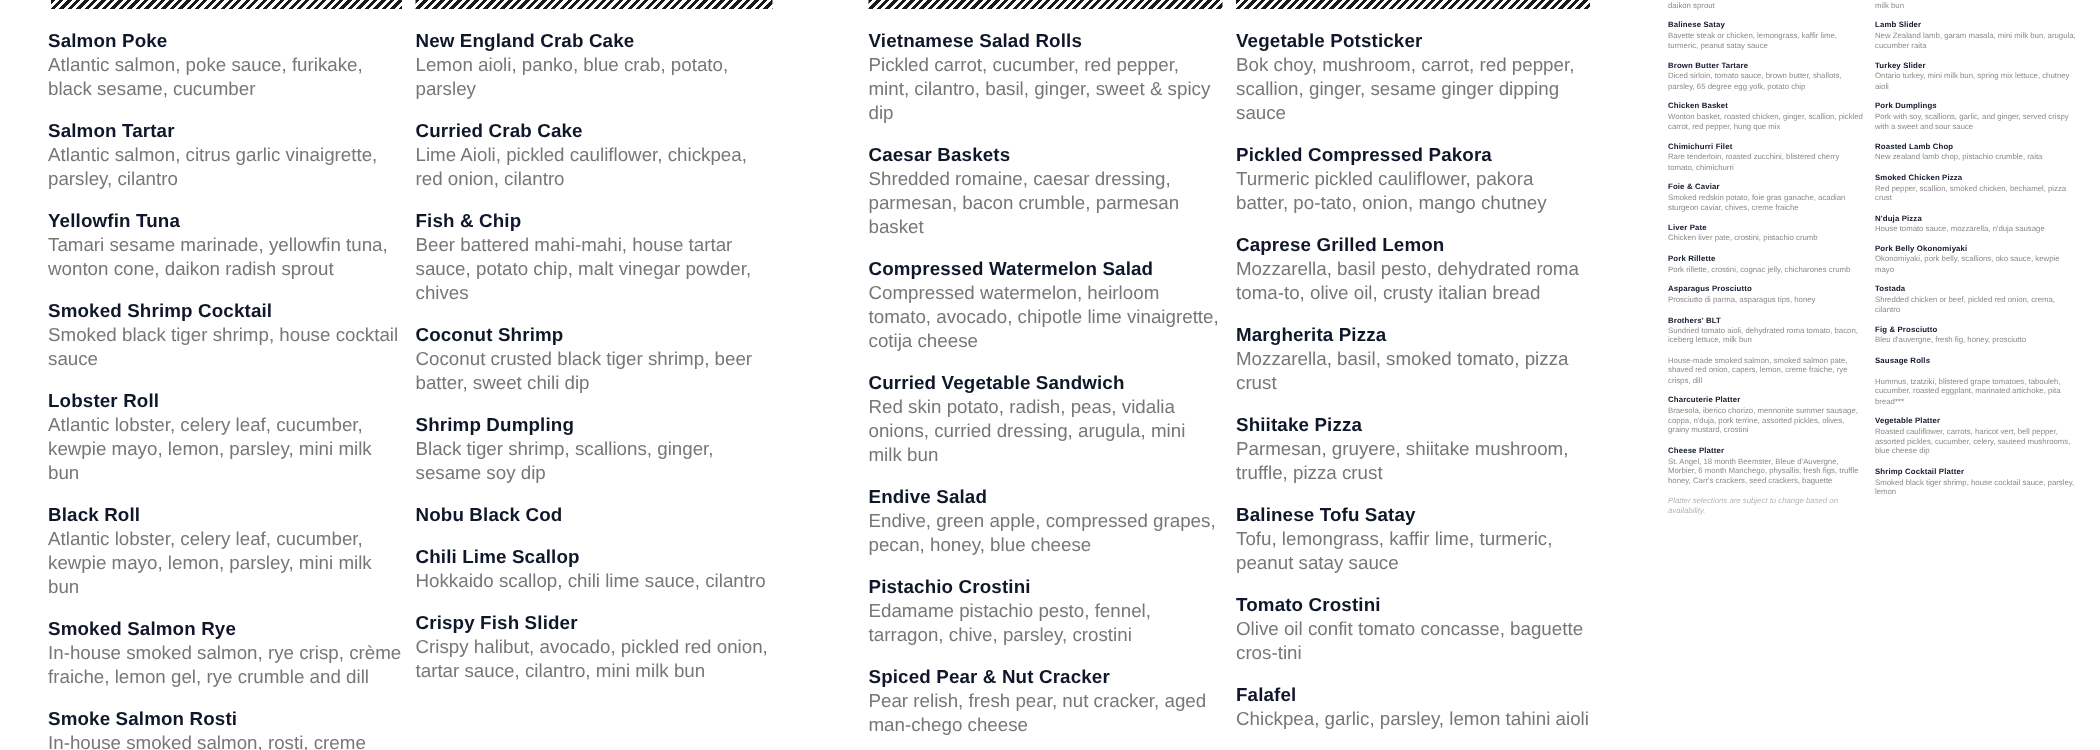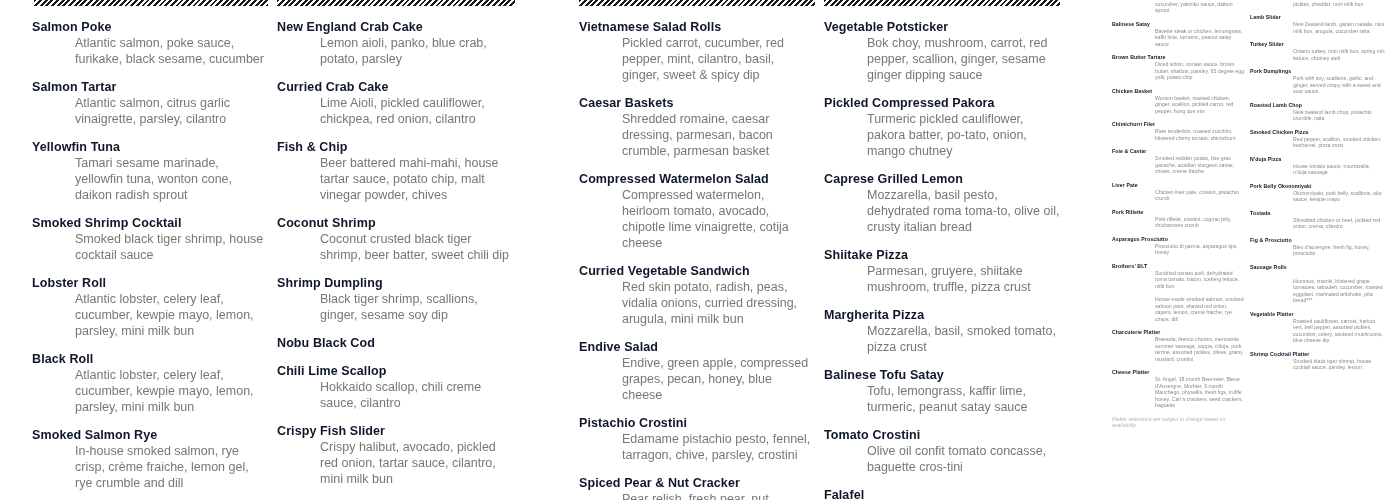--- a/index.html
+++ b/index.html
@@ -2,21 +2,21 @@
 <html><head>
 <meta charset="utf-8">
 <style>
   html, body { margin:0; padding:0; background:#ffffff; }
   body { width:1400px; height:500px; overflow:hidden; position:relative; font-family:"Liberation Sans", sans-serif; }
   .col { position:absolute; top:0; }
   .stripe { height:6px; margin-bottom:14px;
     background: repeating-linear-gradient(135deg, #1a1a1a 0 2px, #ffffff 2px 4px); }
   .item { margin-bottom:13px; }
   .name { font-weight:bold; color:#0f172a; font-size:12.5px; line-height:15px; letter-spacing:0.1px; }
-  .desc { color:#777777; font-size:12.5px; line-height:16px;margin-left:43px; }
+  .desc { color:#777777; font-size:12.5px; line-height:16px; }
   .small .item { margin-bottom:7px; }
   .small .name { font-size:5.2px; line-height:7px; }
   .small .desc { font-size:5.2px; line-height:6.5px; color:#8a8a8a; }
   .small .note { font-size:5.2px; line-height:6.5px; color:#b5b5b5; font-style:italic; margin-top:4px; }
 </style>
 </head>
 <body>
 
 <div class="col" style="left:32px; width:236px;">
   <div class="stripe" style="margin-left:2px;"></div>
@@ -77,21 +77,21 @@
       </div>
       <div class="item">
         <div class="name">Shrimp Dumpling</div>
         <div class="desc">Black tiger shrimp, scallions, ginger, sesame soy dip</div>
       </div>
       <div class="item">
         <div class="name">Nobu Black Cod</div>
       </div>
       <div class="item">
         <div class="name">Chili Lime Scallop</div>
-        <div class="desc">Hokkaido scallop, chili creme sauce, cilantro</div>
+        <div class="desc">Hokkaido scallop, chili lime sauce, cilantro</div>
       </div>
       <div class="item">
         <div class="name">Crispy Fish Slider</div>
         <div class="desc">Crispy halibut, avocado, pickled red onion, tartar sauce, cilantro, mini milk bun</div>
       </div>
     </div>
 </div>
 
 <div class="col" style="left:579px; width:236px;">
   <div class="stripe"></div>
@@ -136,28 +136,28 @@
       </div>
       <div class="item">
         <div class="name">Pickled Compressed Pakora</div>
         <div class="desc">Turmeric pickled cauliflower, pakora batter, po-tato, onion, mango chutney</div>
       </div>
       <div class="item">
         <div class="name">Caprese Grilled Lemon</div>
         <div class="desc">Mozzarella, basil pesto, dehydrated roma toma-to, olive oil, crusty italian bread</div>
       </div>
       <div class="item">
+        <div class="name">Margherita Pizza</div>
+        <div class="desc">Mozzarella, basil, smoked tomato, pizza crust</div>
+      </div>
+      <div class="item">
         <div class="name">Shiitake Pizza</div>
         <div class="desc">Parmesan, gruyere, shiitake mushroom, truffle, pizza crust</div>
       </div>
       <div class="item">
-        <div class="name">Margherita Pizza</div>
-        <div class="desc">Mozzarella, basil, smoked tomato, pizza crust</div>
-      </div>
-      <div class="item">
         <div class="name">Balinese Tofu Satay</div>
         <div class="desc">Tofu, lemongrass, kaffir lime, turmeric, peanut satay sauce</div>
       </div>
       <div class="item">
         <div class="name">Tomato Crostini</div>
         <div class="desc">Olive oil confit tomato concasse, baguette cros-tini</div>
       </div>
       <div class="item">
         <div class="name">Falafel</div>
         <div class="desc">Chickpea, garlic, parsley, lemon tahini aioli</div>

